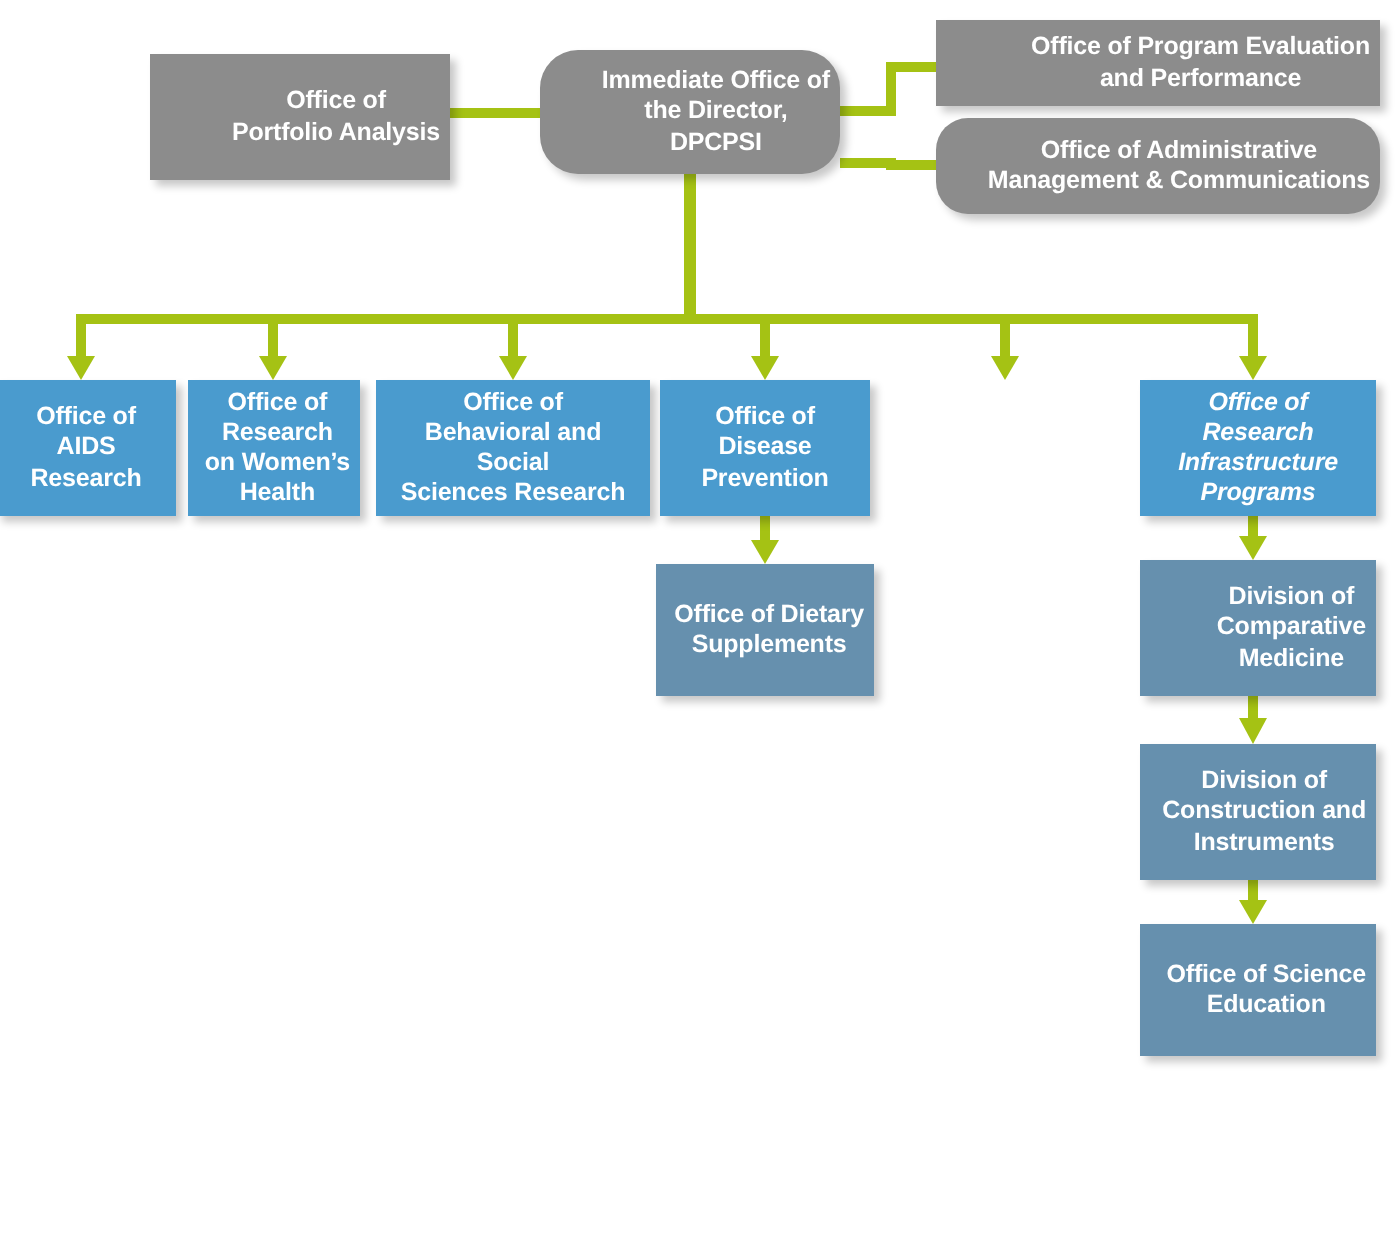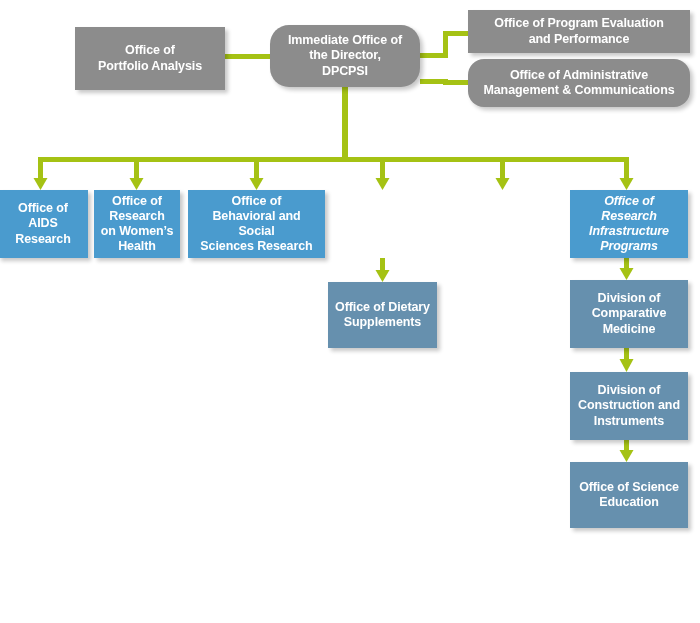--- a/index.html
+++ b/index.html
@@ -32,21 +32,21 @@
   .conn-layer svg {
     display: block;
   }
   
   .node {
     position: absolute;
     z-index: 3;
     box-sizing: border-box;
     display: flex;
     align-items: center;
-    justify-content: center;
+    justify-content: flex-end;
     text-align: center;
     color: #ffffff;
     font-weight: bold;
     line-height: 1.22;
     letter-spacing: -0.1px;
     padding: 3px 5px;
     box-shadow: 3px 3px 4px rgba(0,0,0,0.22);
     -webkit-font-smoothing: antialiased;
   }
   .node-label {
@@ -166,20 +166,24 @@
 on Women’s
 Health</span>
   </div>
 
   <div class="node blue" style="left:188px; top:190px; width:137px; height:68px;">
     <span class="node-label">Office of
 Behavioral and Social
 Sciences Research</span>
   </div>
 
+  <div class="node blue" style="left:330px; top:190px; width:105px; height:68px;">
+    <span class="node-label">Office of Disease
+Prevention</span>
+  </div>
 
 
   <div class="node blue" style="left:570px; top:190px; width:118px; height:68px;font-style:italic;">
     <span class="node-label">Office of Research
 Infrastructure
 Programs</span>
   </div>
 
   <div class="node slate" style="left:328px; top:282px; width:109px; height:66px;">
     <span class="node-label">Office of Dietary

